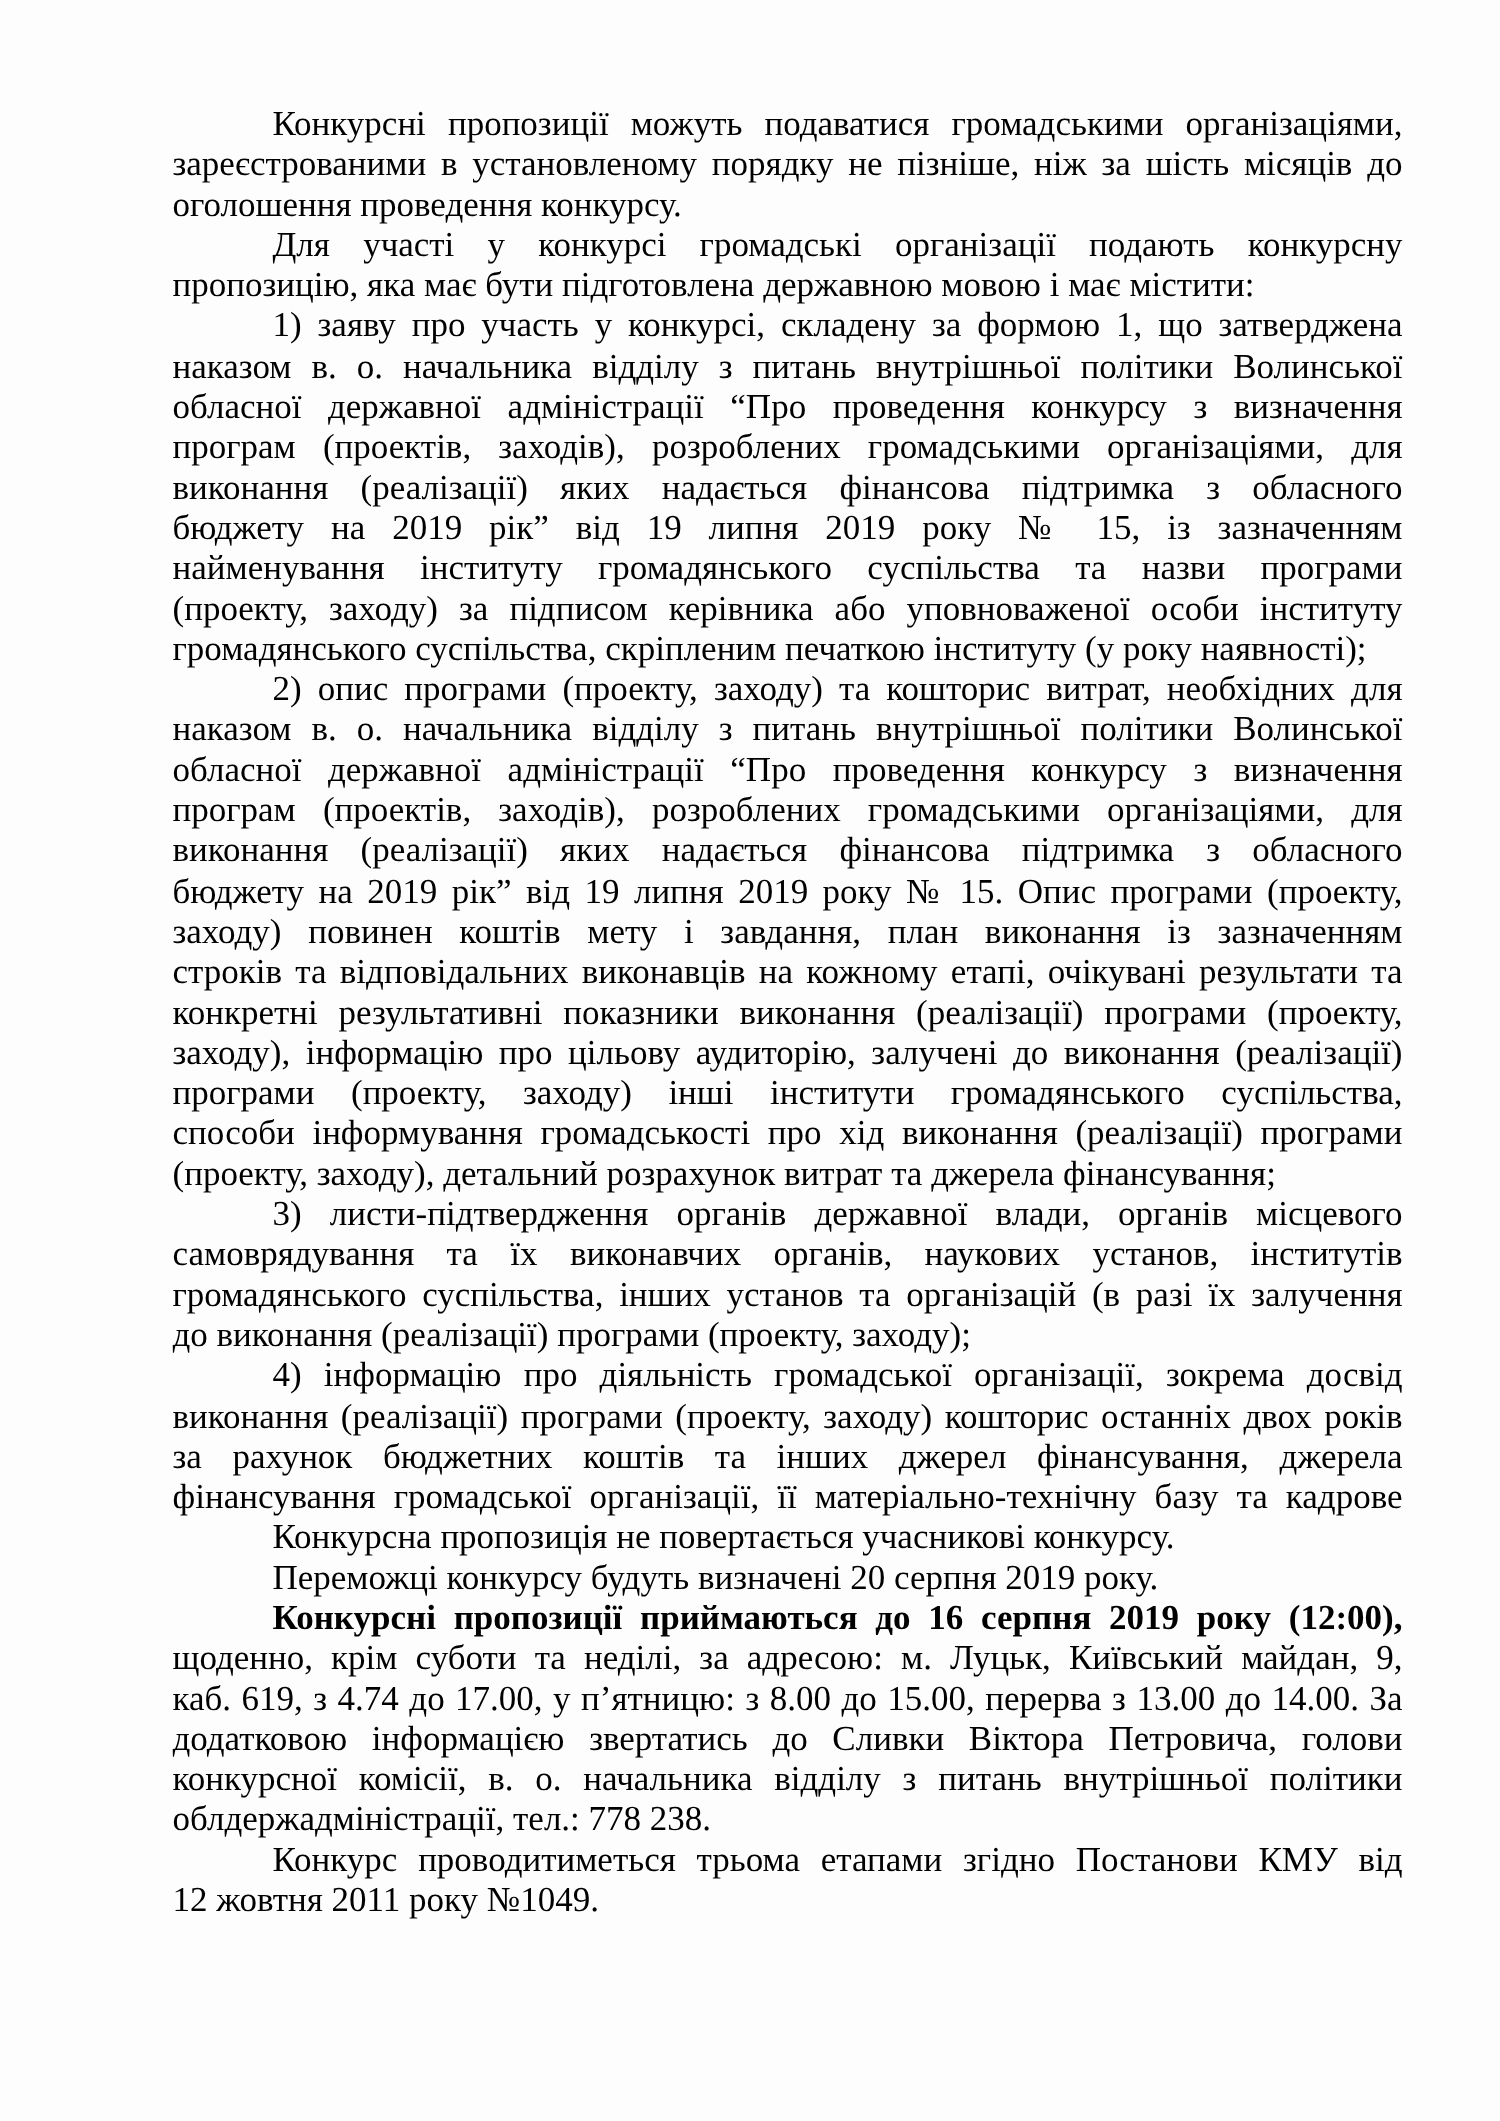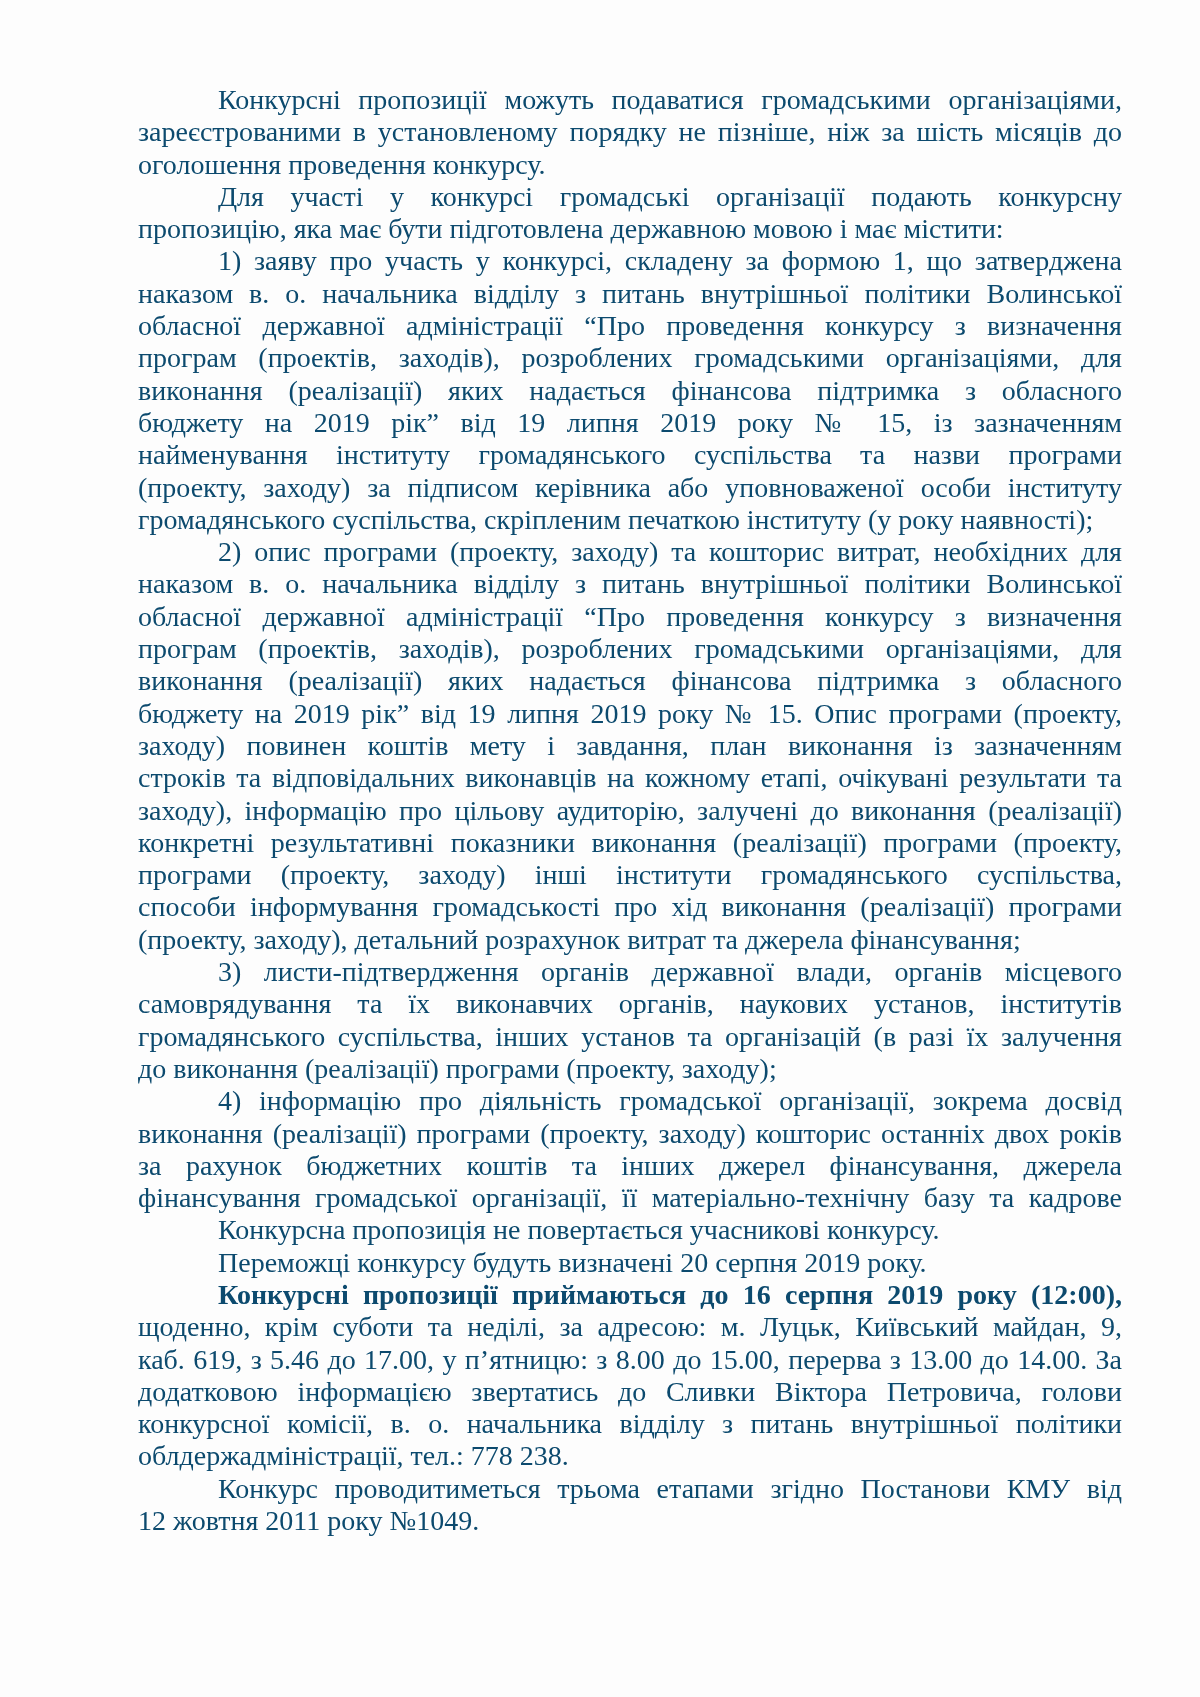--- a/index.html
+++ b/index.html
@@ -11,21 +11,21 @@
     overflow: hidden;
   }
   .textblock {
     position: absolute;
     left: 138px;
     top: 84px;
     width: 984px;
     font-family: "Liberation Serif", "DejaVu Serif", serif;
     font-size: 28px;
     line-height: 32.3px;
-    color: #0c4a6e;
+    color: #000000;
   }
   .ln {
     text-align: justify;
     text-align-last: justify;
     height: 32.3px;
     overflow: hidden;
   }
   .ln.end { text-align-last: left; }
   .ln.ind { text-indent: 80px; }
   .ln.b   { font-weight: bold; }
@@ -50,37 +50,37 @@
     <div class="ln">(проекту, заходу) за підписом керівника або уповноваженої особи інституту</div>
     <div class="ln end">громадянського суспільства, скріпленим печаткою інституту (у року наявності);</div>
     <div class="ln ind">2) опис програми (проекту, заходу) та кошторис витрат, необхідних для</div>
     <div class="ln">наказом в. о. начальника відділу з питань внутрішньої політики Волинської</div>
     <div class="ln">обласної державної адміністрації “Про проведення конкурсу з визначення</div>
     <div class="ln">програм (проектів, заходів), розроблених громадськими організаціями, для</div>
     <div class="ln">виконання (реалізації) яких надається фінансова підтримка з обласного</div>
     <div class="ln">бюджету на 2019 рік” від 19 липня 2019 року № 15. Опис програми (проекту,</div>
     <div class="ln">заходу) повинен коштів мету і завдання, план виконання із зазначенням</div>
     <div class="ln">строків та відповідальних виконавців на кожному етапі, очікувані результати та</div>
+    <div class="ln">конкретні результативні показники виконання (реалізації) програми (проекту,</div>
     <div class="ln">заходу), інформацію про цільову аудиторію, залучені до виконання (реалізації)</div>
-    <div class="ln">конкретні результативні показники виконання (реалізації) програми (проекту,</div>
     <div class="ln">програми (проекту, заходу) інші інститути громадянського суспільства,</div>
     <div class="ln">способи інформування громадськості про хід виконання (реалізації) програми</div>
     <div class="ln end">(проекту, заходу), детальний розрахунок витрат та джерела фінансування;</div>
     <div class="ln ind">3) листи-підтвердження органів державної влади, органів місцевого</div>
     <div class="ln">самоврядування та їх виконавчих органів, наукових установ, інститутів</div>
     <div class="ln">громадянського суспільства, інших установ та організацій (в разі їх залучення</div>
     <div class="ln end">до виконання (реалізації) програми (проекту, заходу);</div>
     <div class="ln ind">4) інформацію про діяльність громадської організації, зокрема досвід</div>
     <div class="ln">виконання (реалізації) програми (проекту, заходу) кошторис останніх двох років</div>
     <div class="ln">за рахунок бюджетних коштів та інших джерел фінансування, джерела</div>
     <div class="ln">фінансування громадської організації, її матеріально-технічну базу та кадрове</div>
     <div class="ln ind end">Конкурсна пропозиція не повертається учасникові конкурсу.</div>
     <div class="ln ind end">Переможці конкурсу будуть визначені 20 серпня 2019 року.</div>
     <div class="ln ind b">Конкурсні пропозиції приймаються до 16 серпня 2019 року (12:00),</div>
     <div class="ln">щоденно, крім суботи та неділі, за адресою: м. Луцьк, Київський майдан, 9,</div>
-    <div class="ln">каб. 619, з 5.46 до 17.00, у п’ятницю: з 8.00 до 15.00, перерва з 13.00 до 14.00. За</div>
+    <div class="ln">каб. 619, з 4.74 до 17.00, у п’ятницю: з 8.00 до 15.00, перерва з 13.00 до 14.00. За</div>
     <div class="ln">додатковою інформацією звертатись до Сливки Віктора Петровича, голови</div>
     <div class="ln">конкурсної комісії, в. о. начальника відділу з питань внутрішньої політики</div>
     <div class="ln end">облдержадміністрації, тел.: 778 238.</div>
     <div class="ln ind">Конкурс проводитиметься трьома етапами згідно Постанови КМУ від</div>
     <div class="ln end">12 жовтня 2011 року №1049.</div>
   </div>
 </div>
 
 </body></html>

